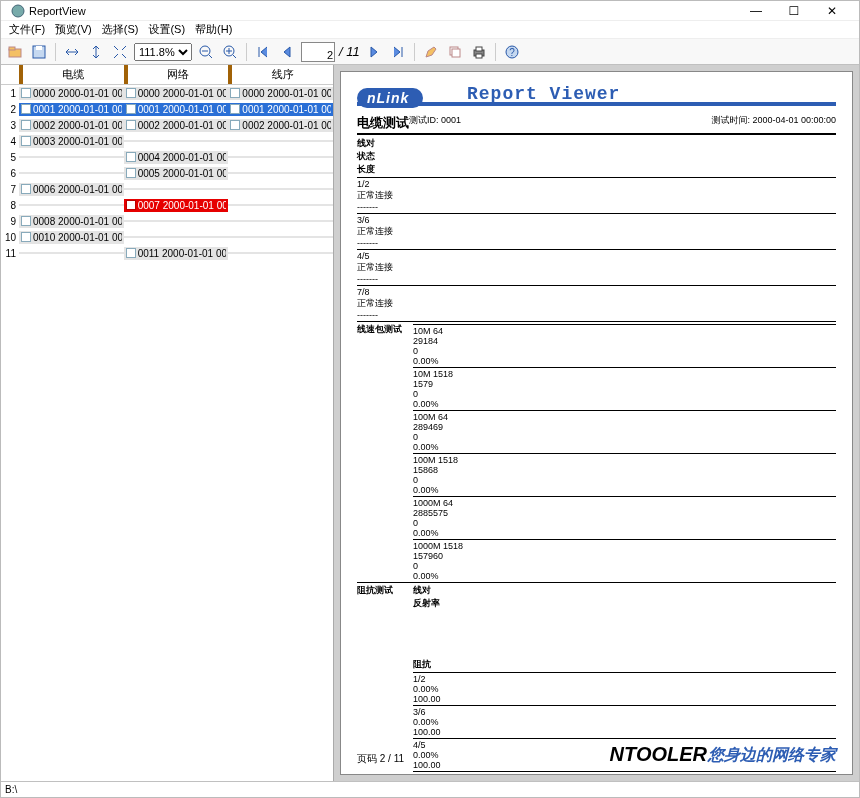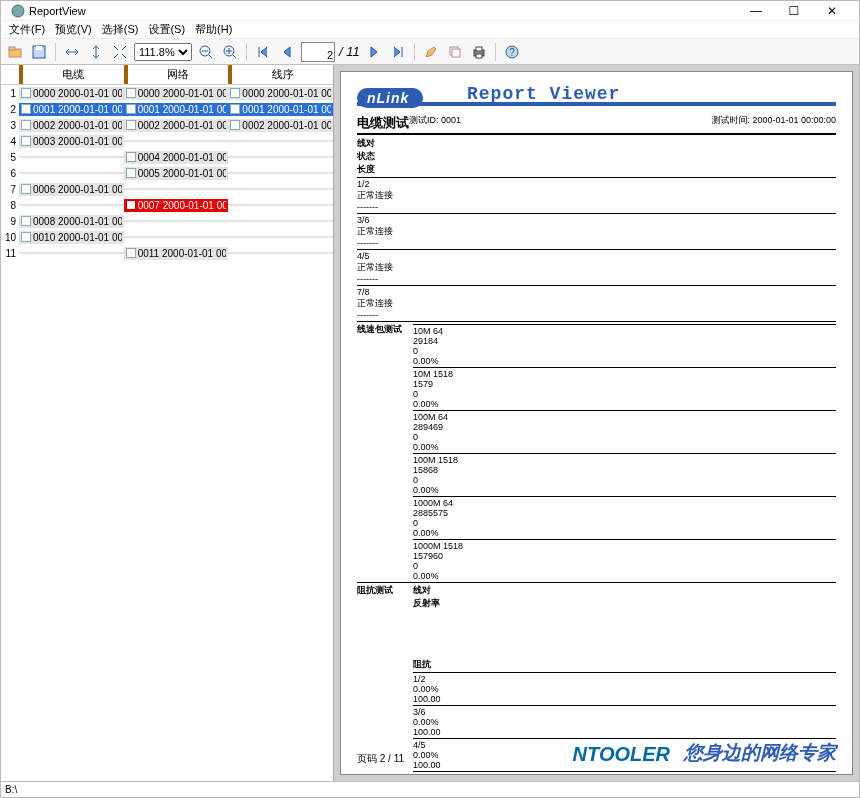--- a/index.html
+++ b/index.html
@@ -48,22 +48,22 @@
 .sectime { margin-left:auto; font-size:9px;}
 hr.thick { border:none; border-top:2px solid #000; margin:1px 0 2px 0; }
 hr.thin { border:none; border-top:1px solid #000; margin:1px 0; }
 .hdr{font-weight:bold;}
 .sub { display:flex; }
 .sub .sublab { width:56px; font-weight:bold; font-size:9px; }
 
 .footer { position:absolute; left:16px; right:16px; bottom:8px; display:flex; align-items:flex-end;}
 .footer .pg { font-size:10px; }
 .footer .logo { margin-left:auto; font-style:italic; font-weight:bold; font-size:20px; font-family:Arial; color:#f29a1a; }
-.footer .logo .stroke{color:#0369a1;}
-.footer .slogan { font-size:19px; color:#2d5db3; font-style:italic; font-weight:bold; margin-left:14px;}
+.footer .logo .stroke{color:#000000;}
+.footer .slogan { font-size:16px; color:#2d5db3; font-style:italic; font-weight:bold; margin-left:1px;}
 .statusbar { height:16px; border-top:1px solid #c0c0c0; padding:0 4px; font-size:10px; display:flex; align-items:center;}
 svg{display:block;}
 </style>
 </head>
 <body>
 
 <div class="titlebar">
   <div class="icon">
     <svg width="14" height="14">
         <circle cx="7" cy="7" r="6" fill="#7aa" stroke="#467"></circle>
@@ -312,21 +312,21 @@
     <div class="page">
       <div class="brandbar">
         <div class="bluebar"></div>
         <div class="pill">nLink</div>
         <div class="rvt">Report Viewer</div>
       </div>
 
       <div class="secrow">
         <div class="seclab">电缆测试</div>
         <div class="secmid"><span>测试ID:</span>&nbsp;<span>0001</span></div>
-        <div class="sectime"><span>测试时间:</span>&nbsp;<span>2000-01-01 00:00:00</span></div>
+        <div class="sectime"><span>测试时间:</span>&nbsp;<span>2000-04-01 00:00:00</span></div>
       </div>
       <hr class="thick">
       <div id="cable-body">
           <div class="sub">
             <div style="flex: 1 1 0%;">
               <div class="r">
                 <div class="hdr" style="width: 72px;">线对</div>
                 <div class="hdr" style="width: 98px;">状态</div>
                 <div class="hdr" style="width: 72px;">长度</div>
               </div>

